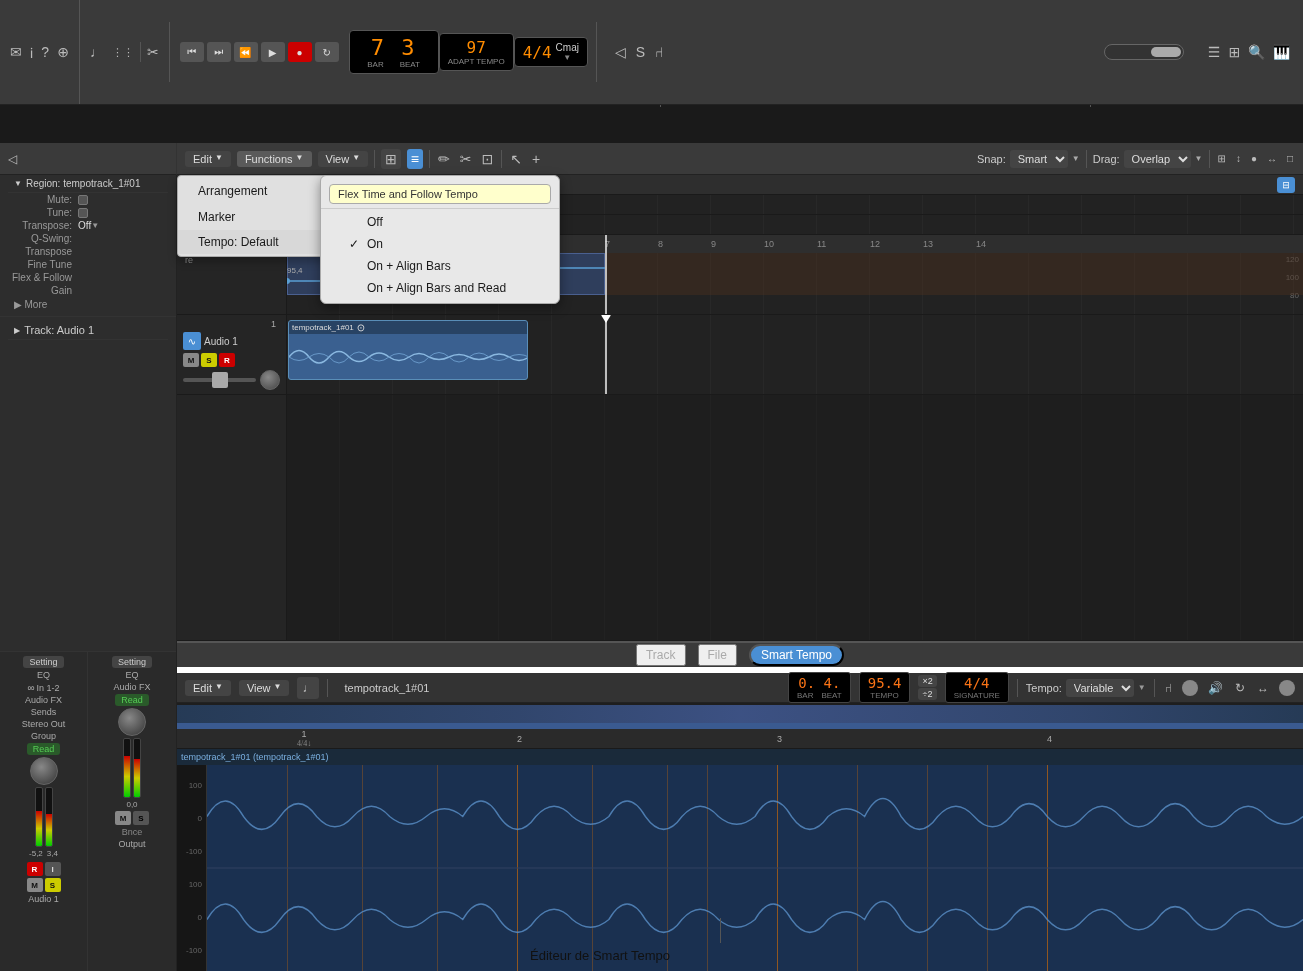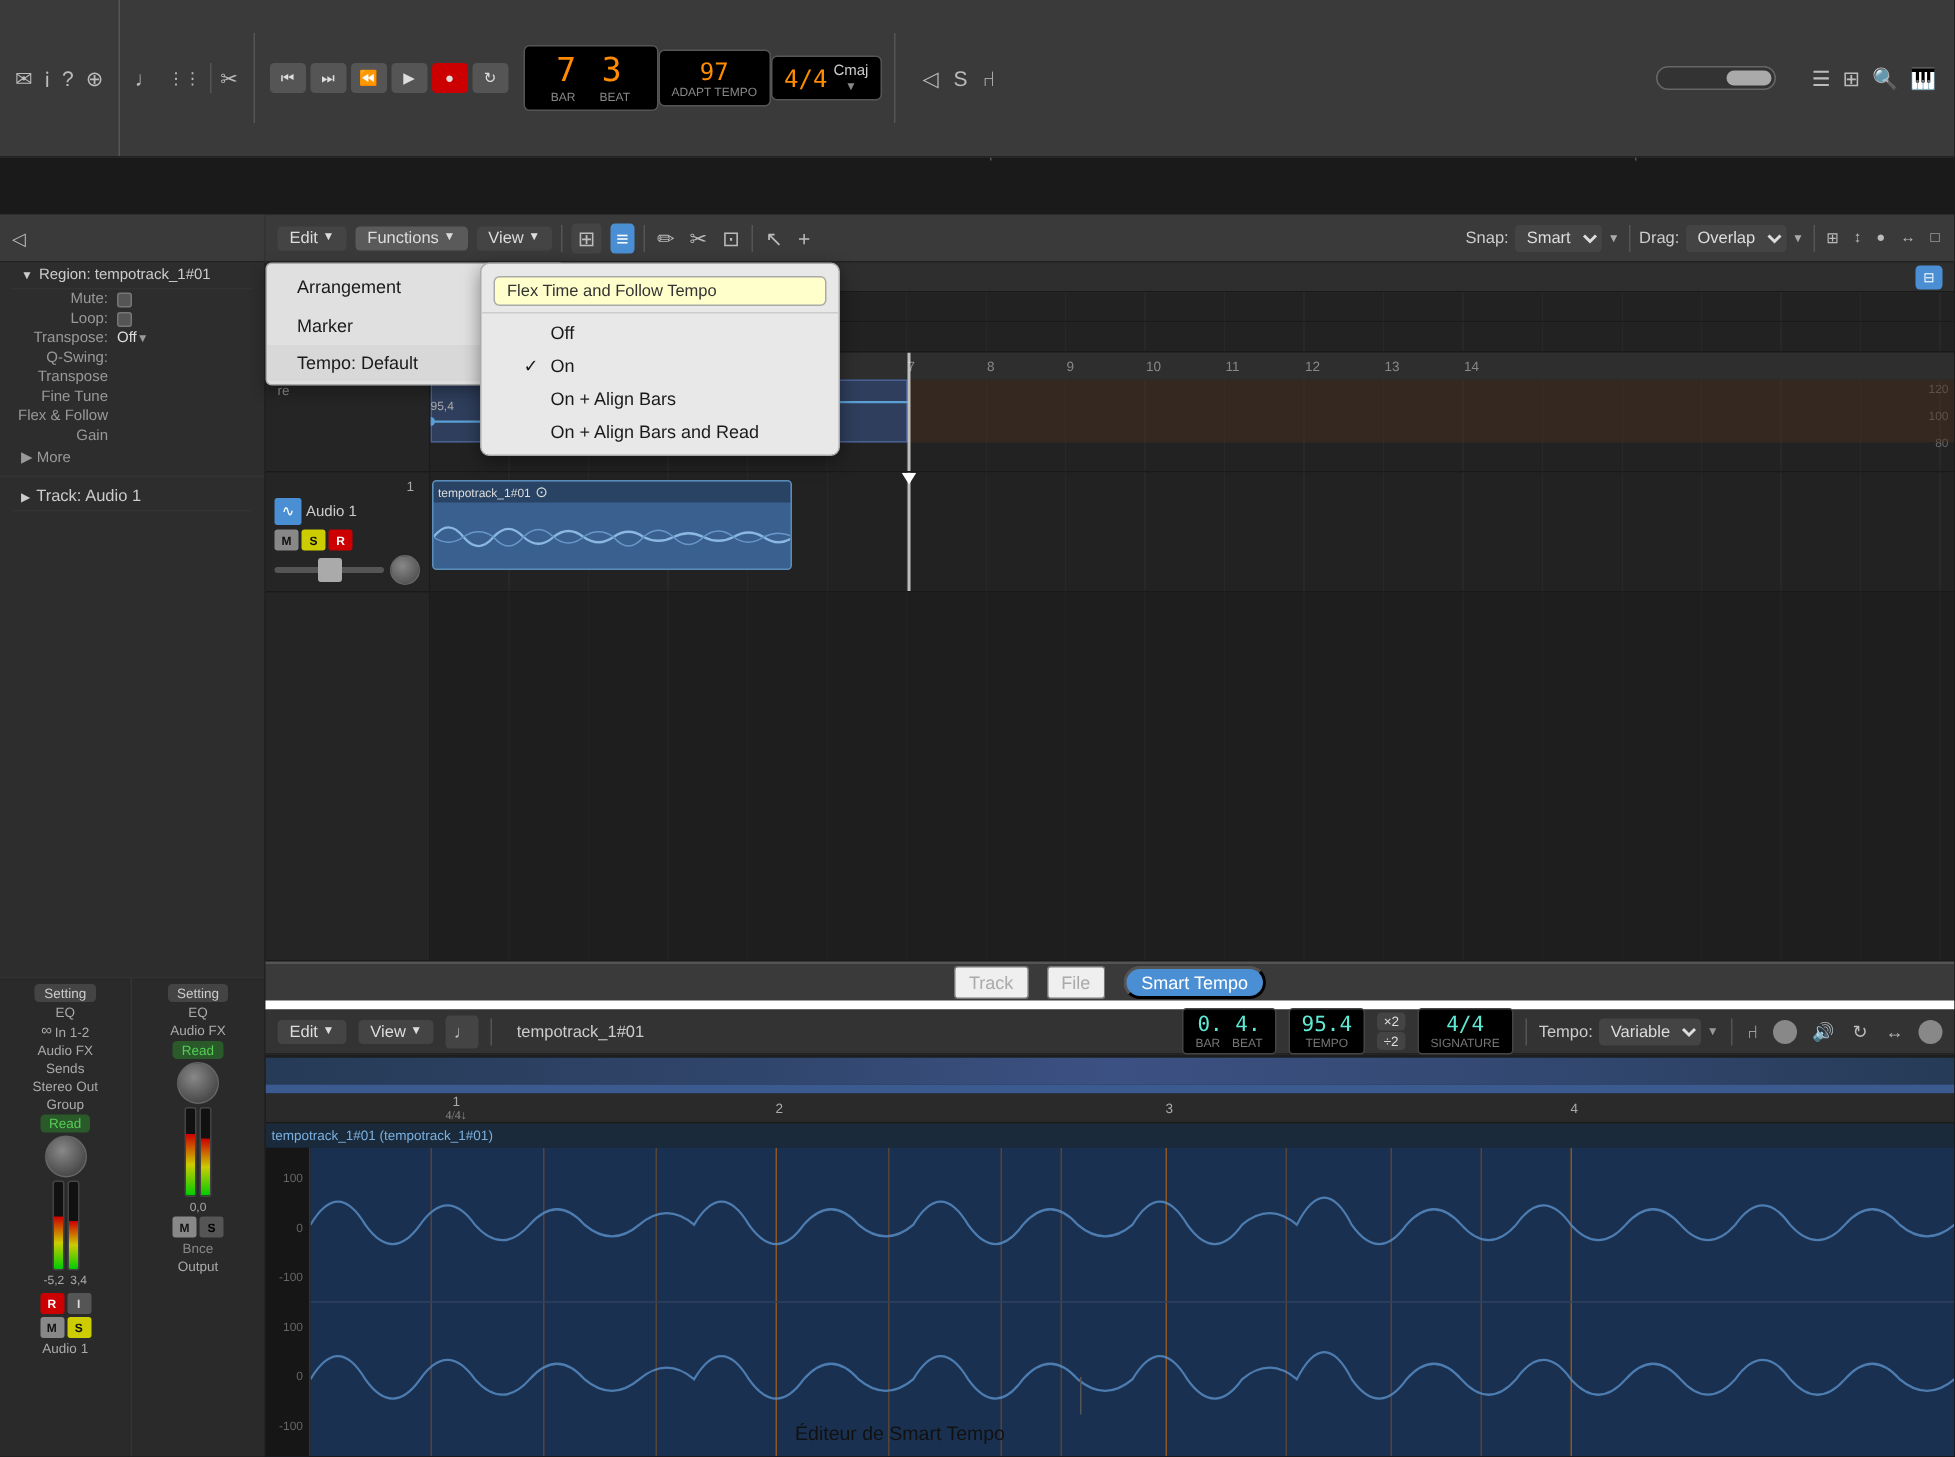--- a/index.html
+++ b/index.html
@@ -52,21 +52,21 @@
     .tooltip-box { position: absolute; background: #ffffcc; border: 1px solid #aaa; border-radius: 4px; padding: 4px 8px; font-size: 11px; color: #333; z-index: 200; white-space: nowrap; }
 
     
     .smart-tempo-editor { position: absolute; bottom: 0; left: 177px; right: 0; height: 330px; background: #1e1e1e; border-top: 2px solid #555; }
     .smart-tempo-header { height: 30px; background: #3a3a3a; display: flex; align-items: center; padding: 0 8px; gap: 8px; border-bottom: 6px solid #ffffff; }
     .smart-tempo-tabs { display: flex; gap: 12px; position: absolute; left: 50%; transform: translateX(-50%); }
     .ste-tab { font-size: 12px; color: #aaa; cursor: pointer; padding: 2px 8px; }
     .ste-tab.active { color: white; background: #4a8fd4; border-radius: 12px; padding: 2px 10px; }
     .smart-tempo-toolbar { height: 30px; background: #333; display: flex; align-items: center; padding: 0 8px; gap: 8px; border-bottom: 1px solid #222; }
     .ste-display { background: #000; border: 1px solid #444; border-radius: 3px; padding: 2px 8px; display: flex; flex-direction: column; align-items: center; min-width: 50px; }
-    .ste-val { font-size: 14px; color: #5eead4; font-family: monospace; }
+    .ste-val { font-size: 14px; color: #f97316; font-family: monospace; }
     .ste-lbl { font-size: 8px; color: #777; }
 
     
     .snap-control { display: flex; align-items: center; gap: 4px; font-size: 11px; color: #ccc; }
     .snap-select { background: #444; border: none; color: #ddd; font-size: 11px; border-radius: 3px; padding: 2px 4px; }
 
     
     .msb { width: 16px; height: 14px; border: none; border-radius: 2px; font-size: 8px; font-weight: bold; cursor: pointer; display: flex; align-items: center; justify-content: center; }
     .msb.mute { background: #888; color: #111; }
     .msb.solo { background: #cc0; color: #111; }
@@ -272,21 +272,21 @@
     <div class="section-header">
       <span class="chevron">▼</span>
       <span style="font-size:10px;">Region: tempotrack_1#01</span>
     </div>
 
     <div class="param-row">
       <span class="param-label">Mute:</span>
       <div class="param-checkbox"></div>
     </div>
     <div class="param-row">
-      <span class="param-label">Loop:</span>
+      <span class="param-label">Tune:</span>
       <div class="param-checkbox"></div>
     </div>
     <div class="param-row">
       <span class="param-label">Transpose:</span>
       <span class="param-value">Off</span>
       <span style="font-size:8px;color:#999;">▼</span>
     </div>
     <div class="param-row">
       <span class="param-label">Q-Swing:</span>
     </div>

